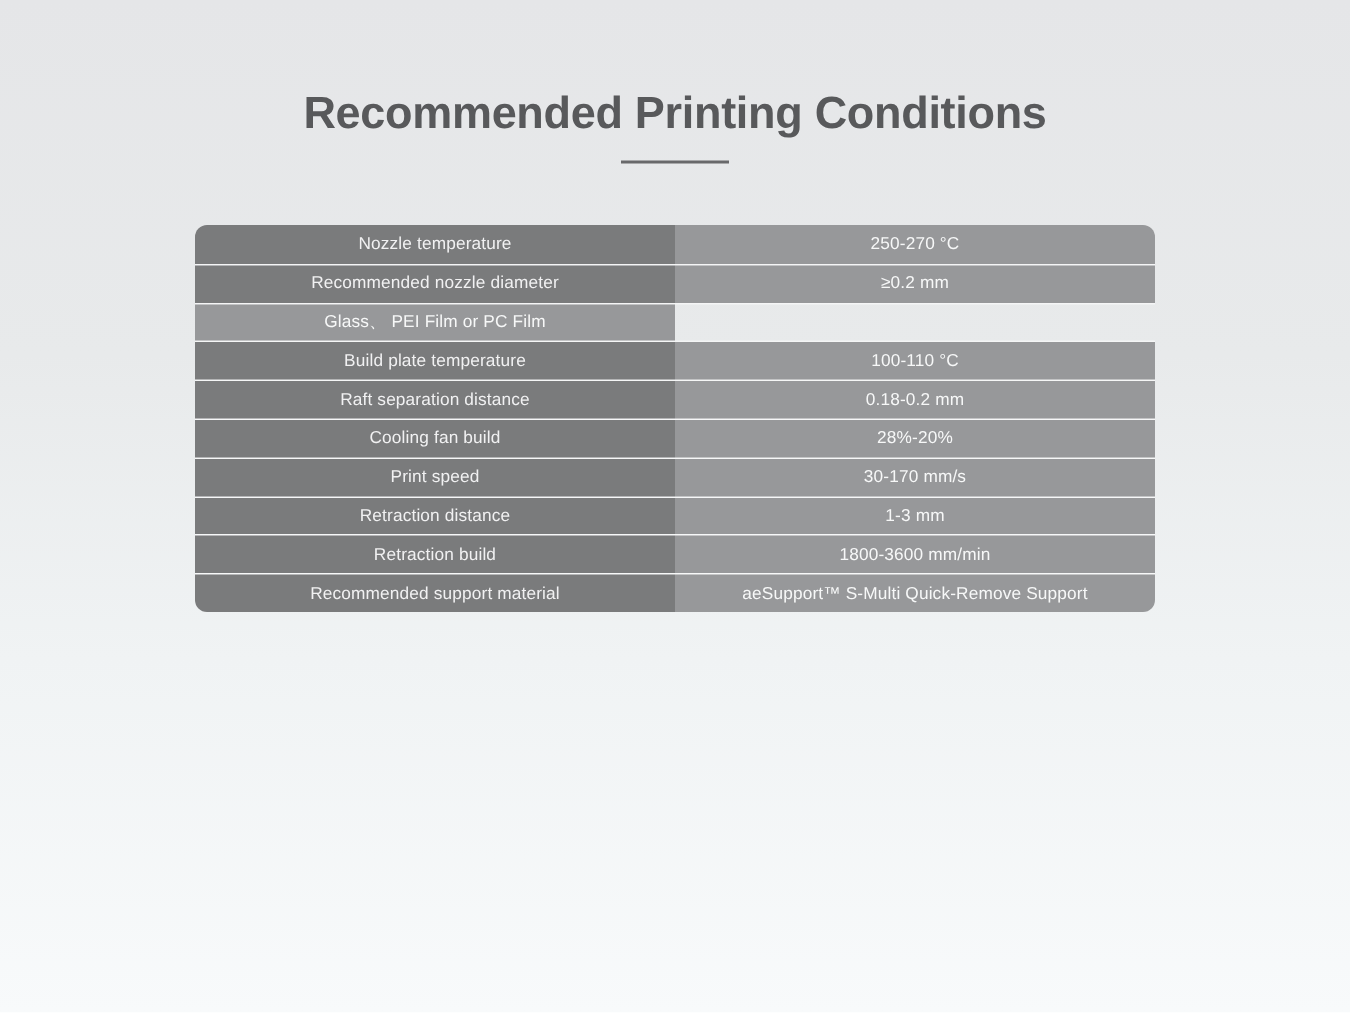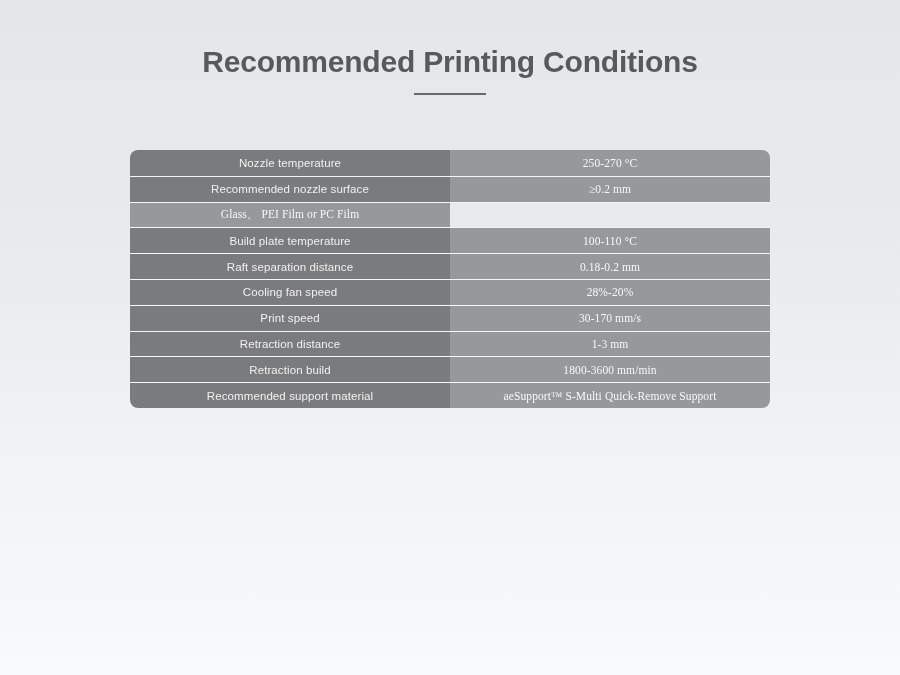--- a/index.html
+++ b/index.html
@@ -13,21 +13,21 @@
     font-family: "Liberation Sans", "DejaVu Sans", sans-serif;
   }
   .page {
     position: relative;
     width: 900px;
     height: 675px;
     background: linear-gradient(180deg, #e5e6e8 0%, #e8eaeb 35%, #f0f3f4 65%, #f8fafb 100%);
   }
   .page-title {
     margin: 0;
-    padding-top: 46px;
+    padding-top: 60px;
     text-align: center;
     font-size: 30px;
     line-height: 32px;
     font-weight: 700;
     letter-spacing: -0.2px;
     color: #58595b;
   }
   .title-underline {
     width: 72px;
     height: 2px;
@@ -59,51 +59,50 @@
     letter-spacing: 0.1px;
     white-space: nowrap;
   }
   .cell.label {
     background: #7a7b7c;
     color: #f1f1f2;
   }
   .cell.value {
     background: #97989a;
     color: #f7f8f8;
-    font-family: Liberation Serif, serif;
   }
 </style>
 </head>
 <body>
 
 <div class="page">
   <h1 class="page-title">Recommended Printing Conditions</h1>
   <div class="title-underline"></div>
   <div class="spec-table">
       <div class="row">
         <div class="cell label">Nozzle temperature</div>
         <div class="cell value">250-270 °C</div>
       </div>
       <div class="row">
-        <div class="cell label">Recommended nozzle surface</div>
+        <div class="cell label">Recommended nozzle diameter</div>
         <div class="cell value">≥0.2 mm</div>
       </div>
       <div class="row">
         <div class="cell value">Glass、 PEI Film or PC Film</div>
       </div>
       <div class="row">
         <div class="cell label">Build plate temperature</div>
         <div class="cell value">100-110 °C</div>
       </div>
       <div class="row">
         <div class="cell label">Raft separation distance</div>
         <div class="cell value">0.18-0.2 mm</div>
       </div>
       <div class="row">
-        <div class="cell label">Cooling fan speed</div>
+        <div class="cell label">Cooling fan build</div>
         <div class="cell value">28%-20%</div>
       </div>
       <div class="row">
         <div class="cell label">Print speed</div>
         <div class="cell value">30-170 mm/s</div>
       </div>
       <div class="row">
         <div class="cell label">Retraction distance</div>
         <div class="cell value">1-3 mm</div>
       </div>

